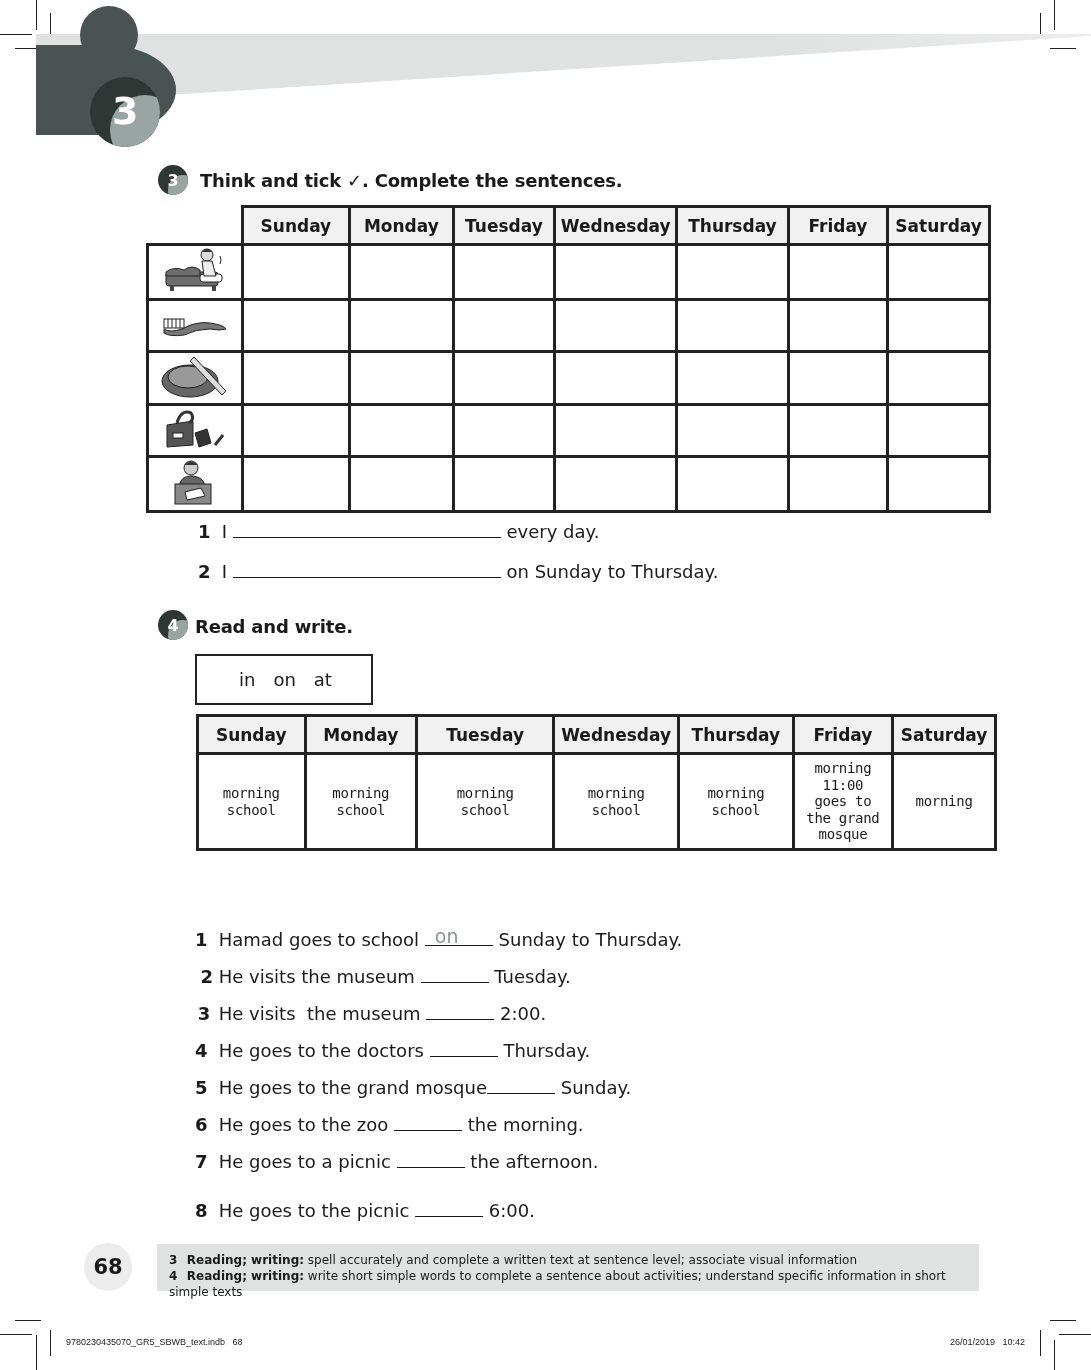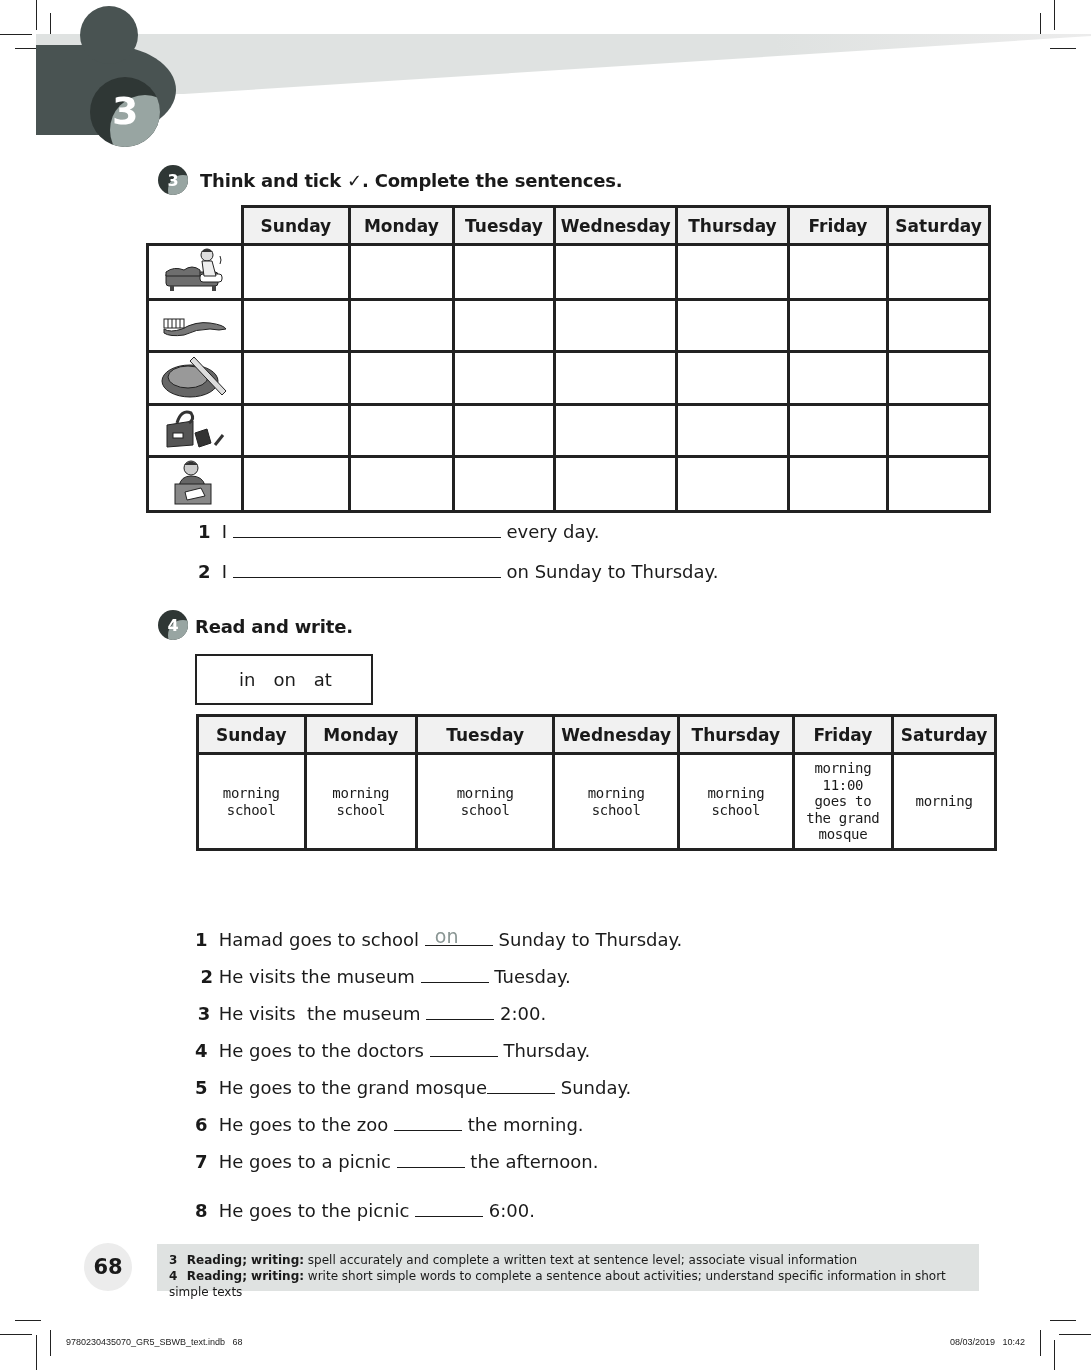--- a/index.html
+++ b/index.html
@@ -326,13 +326,13 @@
     <span>spell accurately and complete a written text at sentence level; associate visual information</span>
   </div>
   <div>
     <span class="fn">4</span>
     <span class="fl">Reading; writing:</span>
     <span>write short simple words to complete a sentence about activities; understand specific information in short simple texts</span>
   </div>
 </div>
 
 <div class="slug" style="left:66px;top:1337px;white-space:pre;">9780230435070_GR5_SBWB_text.indb   68</div>
-<div class="slug" style="left:950px;top:1337px;white-space:pre;">08/03/2019   10:42</div>
+<div class="slug" style="left:950px;top:1337px;white-space:pre;">26/01/2019   10:42</div>
 
 </body></html>

